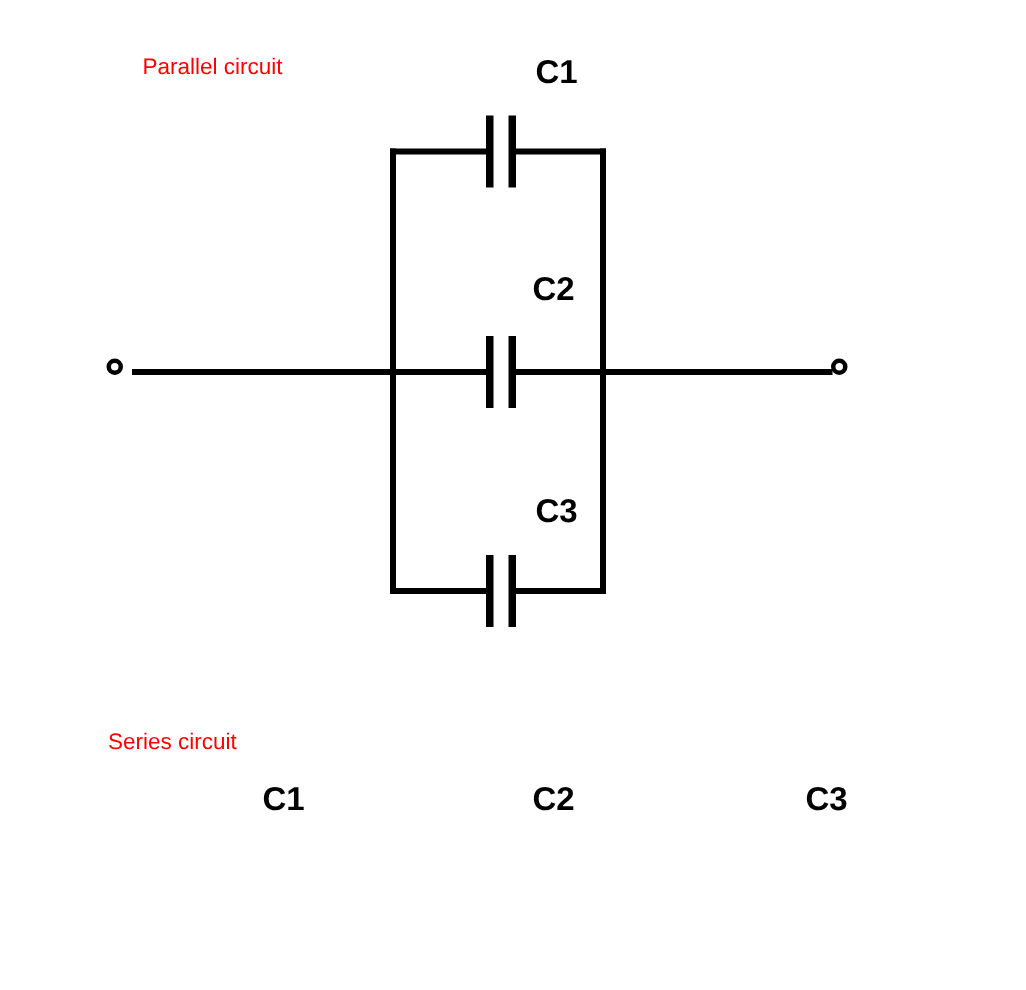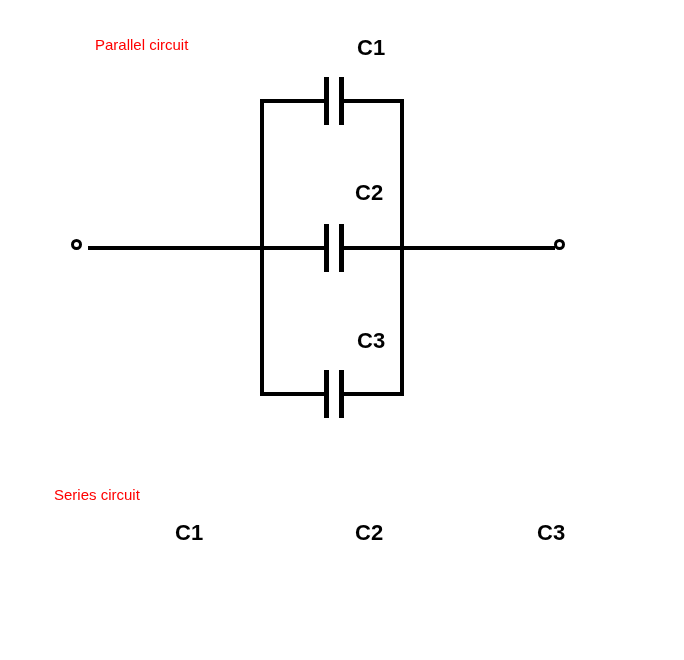--- a/index.html
+++ b/index.html
@@ -89,21 +89,21 @@
     <div class="plate" style="left:339px; top:224px"></div>
 
     <div class="cap-label" style="left:357px; top:330px">C3</div>
     <div class="plate" style="left:324px; top:370px"></div>
     <div class="plate" style="left:339px; top:370px"></div>
 
   </section>
 
   <section>
 
-    <div class="sec-title" style="left:54px; top:487px">Series circuit</div>
+    <div class="sec-title" style="left:72px; top:487px">Series circuit</div>
 
     <div class="terminal" style="left:31px; top:578px"></div>
     <div class="terminal" style="left:633px; top:578px"></div>
 
     <div class="wire wire-h" style="left:48px; top:585px; width:93px"></div>
     <div class="wire wire-h" style="left:162px; top:585px; width:159px"></div>
     <div class="wire wire-h" style="left:342px; top:585px; width:159px"></div>
     <div class="wire wire-h" style="left:522px; top:585px; width:112px"></div>
 
     <div class="cap-label" style="left:175px; top:522px">C1</div>

